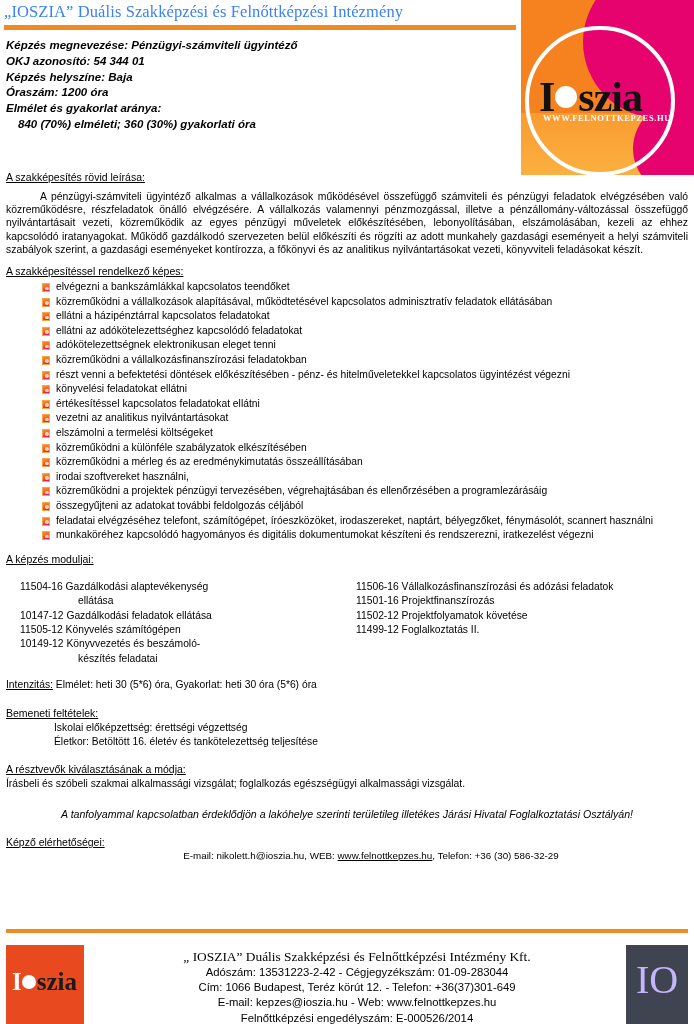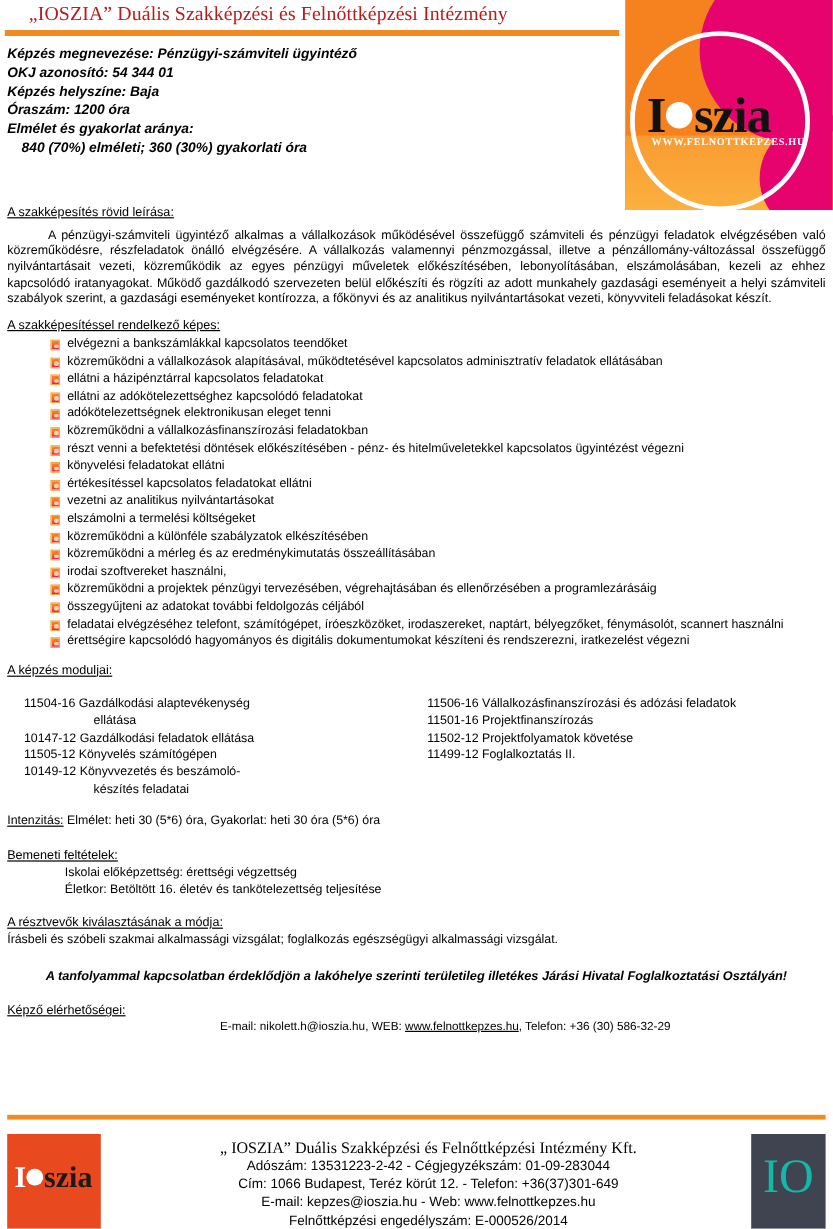--- a/index.html
+++ b/index.html
@@ -16,27 +16,27 @@
     overflow: hidden;
   }
 
   
   .header {
     position: relative;
     height: 175px;
   }
   .header-title {
     position: absolute;
-    left: 24px;
+    left: 4px;
     top: 2px;
     font-family: "Liberation Serif", serif;
     font-size: 16.5px;
     letter-spacing: 0.1px;
     white-space: nowrap;
-    color: #b91c1c;
+    color: #3b82f6;
   }
   .header-rule {
     position: absolute;
     left: 4px;
     top: 25px;
     width: 512px;
     height: 5px;
     background: #F08A23;
   }
   .header-facts {
@@ -179,21 +179,21 @@
   .modules .mod-cont { padding-left: 58px; }
 
   .plain-line {
     font-size: 10.3px;
     line-height: 14.4px;
   }
   .indent-1 { padding-left: 48px; }
 
   .callout {
     font-size: 10.6px;
-    font-weight: bold;
+    font-weight: normal;
     font-style: italic;
     line-height: 14.6px;
     text-align: center;
     padding: 0 18px;
   }
 
   .contact-line {
     font-size: 9.8px;
     line-height: 13px;
     padding-left: 48px;
@@ -238,21 +238,21 @@
     border-radius: 50%;
     background: #ffffff;
     vertical-align: 1px;
     margin: 0 0.5px;
   }
   .footer-logo-right {
     position: absolute;
     right: 6px; top: 30px;
     width: 62px; height: 79px;
     background: #3F4450;
-    color: #14b8a6;
+    color: #c4b5fd;
     font-family: "Liberation Serif", serif;
     font-size: 40px;
     line-height: 70px;
     text-align: center;
   }
   .footer-text {
     position: absolute;
     left: 100px;
     right: 80px;
     top: 33px;
@@ -313,21 +313,21 @@
     <li><span class="bullet-icon"></span><span>könyvelési feladatokat ellátni</span></li>
     <li><span class="bullet-icon"></span><span>értékesítéssel kapcsolatos feladatokat ellátni</span></li>
     <li><span class="bullet-icon"></span><span>vezetni az analitikus nyilvántartásokat</span></li>
     <li><span class="bullet-icon"></span><span>elszámolni a termelési költségeket</span></li>
     <li><span class="bullet-icon"></span><span>közreműködni a különféle szabályzatok elkészítésében</span></li>
     <li><span class="bullet-icon"></span><span>közreműködni a mérleg és az eredménykimutatás összeállításában</span></li>
     <li><span class="bullet-icon"></span><span>irodai szoftvereket használni,</span></li>
     <li><span class="bullet-icon"></span><span>közreműködni a projektek pénzügyi tervezésében, végrehajtásában és ellenőrzésében a programlezárásáig</span></li>
     <li><span class="bullet-icon"></span><span>összegyűjteni az adatokat további feldolgozás céljából</span></li>
     <li><span class="bullet-icon"></span><span>feladatai elvégzéséhez telefont, számítógépet, íróeszközöket, irodaszereket, naptárt, bélyegzőket, fénymásolót, scannert használni</span></li>
-    <li><span class="bullet-icon"></span><span>érettségire kapcsolódó hagyományos és digitális dokumentumokat készíteni és rendszerezni, iratkezelést végezni</span></li>
+    <li><span class="bullet-icon"></span><span>munkaköréhez kapcsolódó hagyományos és digitális dokumentumokat készíteni és rendszerezni, iratkezelést végezni</span></li>
   </ul>
 
   <div class="section-label" style="margin-top:10px">A képzés moduljai:</div>
 
   <div class="modules" style="margin-top:15px">
     <div class="col left">
       <div>11504-16 Gazdálkodási alaptevékenység</div>
       <div class="mod-cont">ellátása</div>
       <div>10147-12 Gazdálkodási feladatok ellátása</div>
       <div>11505-12 Könyvelés számítógépen</div>

